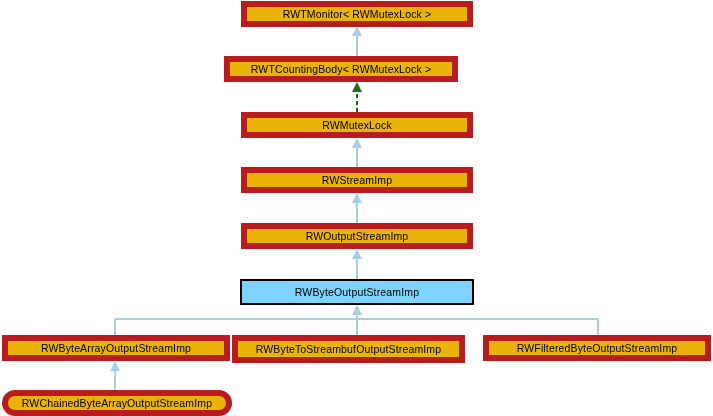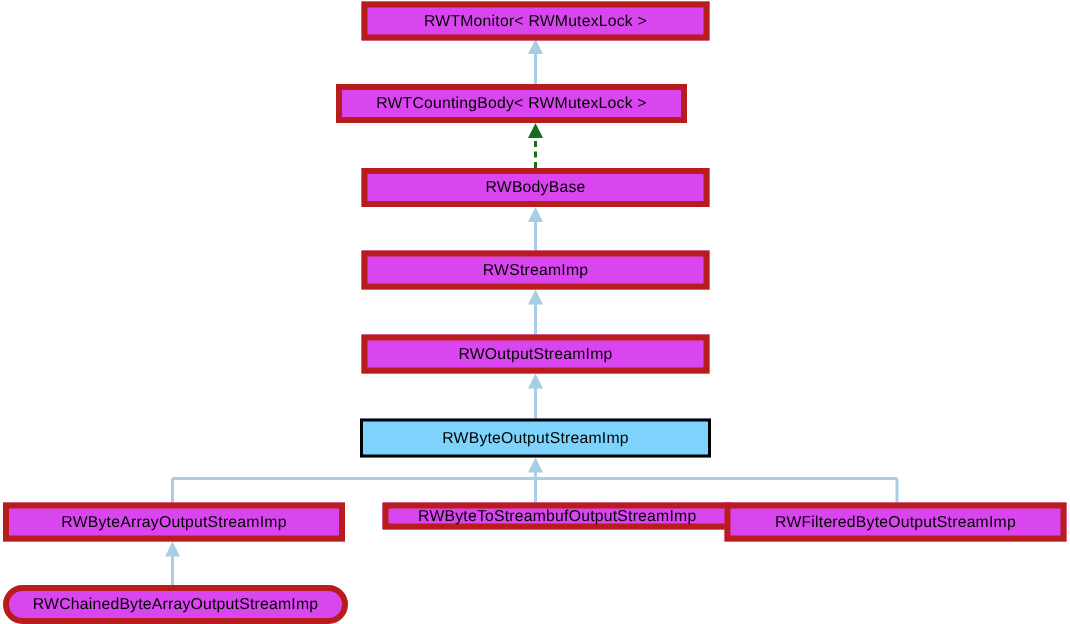--- a/index.html
+++ b/index.html
@@ -14,22 +14,22 @@
     background: #ffffff;
     font-family: "Liberation Sans", sans-serif;
     overflow: hidden;
   }
   .node {
     position: absolute;
     box-sizing: border-box;
     display: flex;
     align-items: center;
     justify-content: center;
-    background: #d946ef;
-    border: 4px solid #b91c1c;
+    background: #eab308;
+    border: 6px solid #b91c1c;
     color: #000000;
     font-size: 10.5px;
     line-height: 1;
     letter-spacing: 0.15px;
     white-space: nowrap;
   }
   .node.current {
     background: #7dd3fc;
     border: 2px solid #000000;
   }
@@ -96,40 +96,40 @@
 
   <div class="node" style="left:241px; top:1px; width:232px; height:26px;">
     <span class="node-label">RWTMonitor&lt; RWMutexLock &gt;</span>
   </div>
 
   <div class="node" style="left:224px; top:56px; width:234px; height:26px;">
     <span class="node-label">RWTCountingBody&lt; RWMutexLock &gt;</span>
   </div>
 
   <div class="node" style="left:241px; top:112px; width:232px; height:26px;">
-    <span class="node-label">RWBodyBase</span>
+    <span class="node-label">RWMutexLock</span>
   </div>
 
   <div class="node" style="left:241px; top:167px; width:232px; height:26px;">
     <span class="node-label">RWStreamImp</span>
   </div>
 
   <div class="node" style="left:241px; top:223px; width:232px; height:26px;">
     <span class="node-label">RWOutputStreamImp</span>
   </div>
 
   <div class="node current" style="left:240px; top:279px; width:234px; height:26px;">
     <span class="node-label">RWByteOutputStreamImp</span>
   </div>
 
   <div class="node" style="left:2px; top:335px; width:228px; height:26px;">
     <span class="node-label">RWByteArrayOutputStreamImp</span>
   </div>
 
-  <div class="node" style="left:255px; top:335px; width:233px; height:18px;">
+  <div class="node" style="left:232px; top:335px; width:233px; height:28px;">
     <span class="node-label">RWByteToStreambufOutputStreamImp</span>
   </div>
 
   <div class="node" style="left:483px; top:335px; width:228px; height:26px;">
     <span class="node-label">RWFilteredByteOutputStreamImp</span>
   </div>
 
   <div class="node" style="left:2px; top:390px; width:230px; height:26px;border-radius:13px;">
     <span class="node-label">RWChainedByteArrayOutputStreamImp</span>
   </div>

